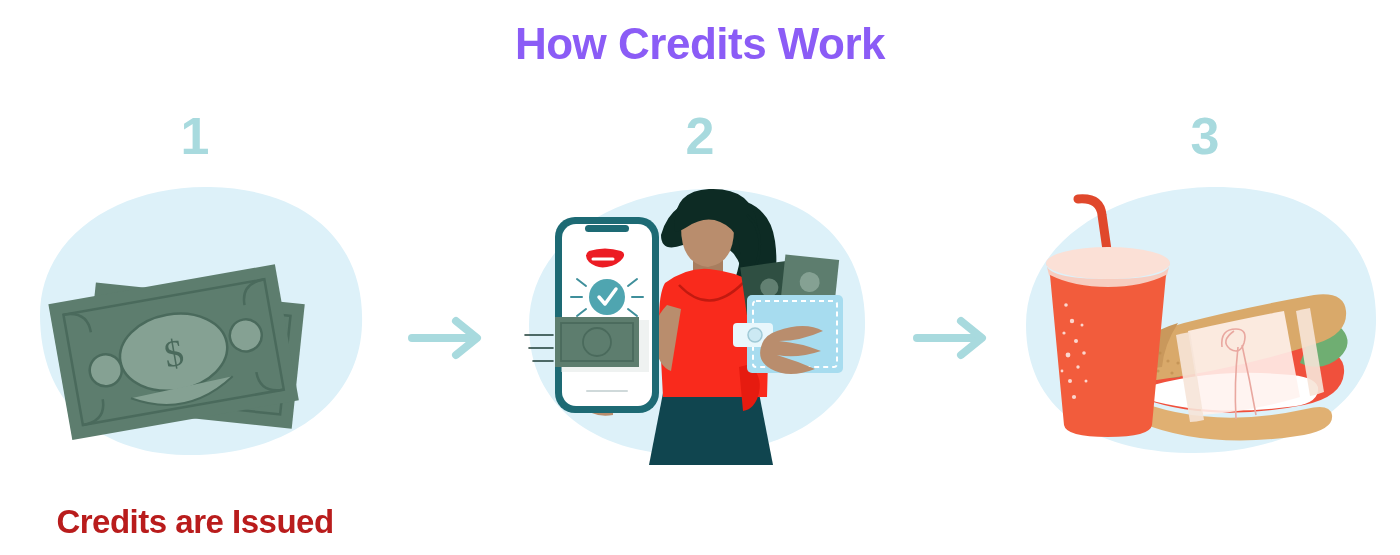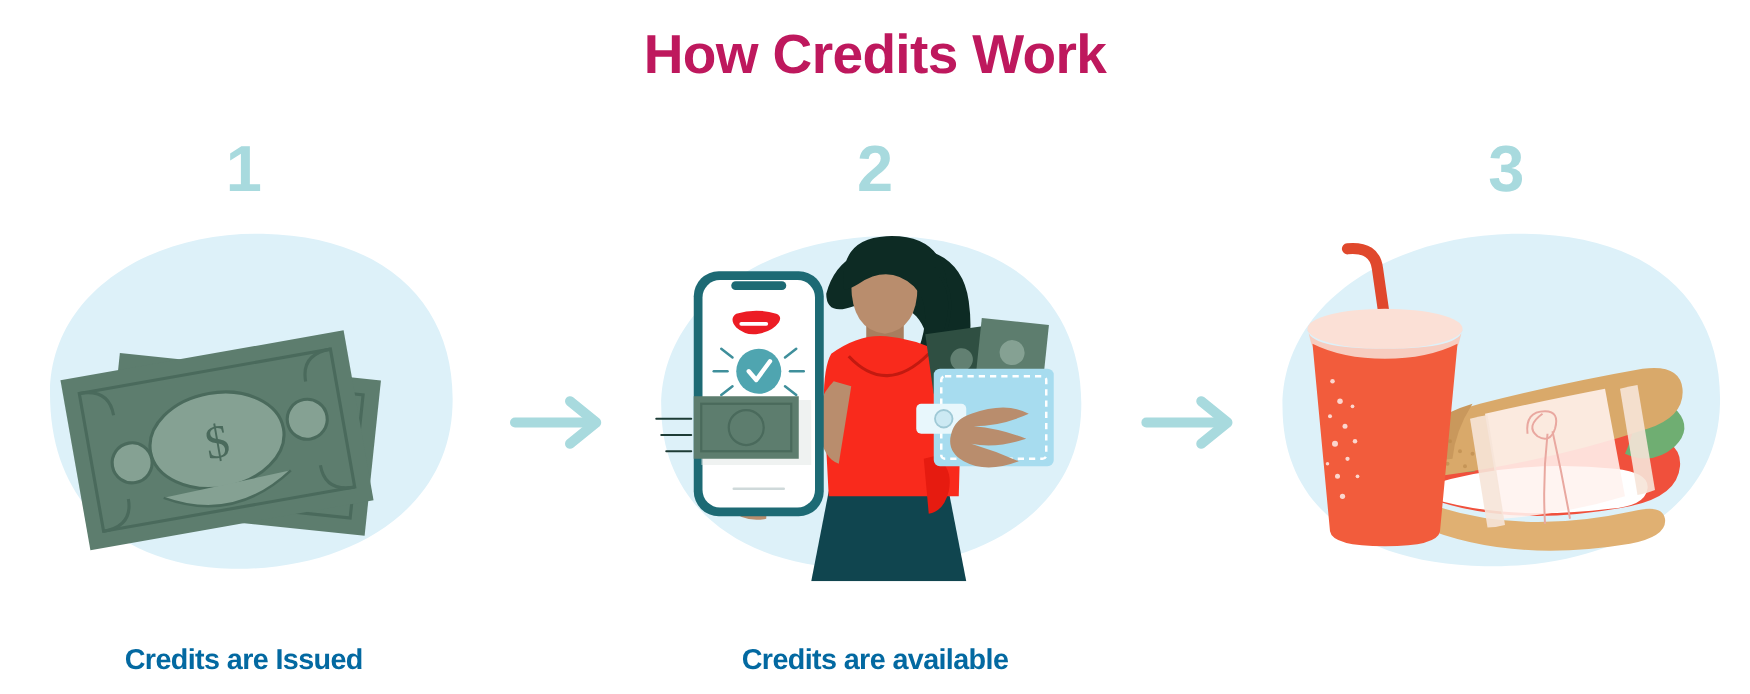--- a/index.html
+++ b/index.html
@@ -16,21 +16,21 @@
   }
 
   
   .title {
     position:absolute;
     top:20px; left:0; width:1400px;
     text-align:center;
     font-size:44px;
     font-weight:bold;
     letter-spacing:-0.5px;
-    color:#be185d;
+    color:#8b5cf6;
     line-height:1.1;
   }
 
   
   .steps {
     position:absolute;
     top:100px; left:0;
     width:1400px; height:455px;
     display:flex;
     align-items:flex-start;
@@ -48,24 +48,24 @@
     text-align:center;
     font-size:52px;
     font-weight:bold;
     color:#a8dade;
     line-height:1;
   }
   .step-label {
     position:absolute;
     bottom:14px; left:0; width:100%;
     text-align:center;
-    font-size:23px;
+    font-size:33px;
     font-weight:bold;
     letter-spacing:-0.5px;
-    color:#0369a1;
+    color:#b91c1c;
     white-space:nowrap;
   }
   .art {
     position:absolute;
     top:75px; left:50%;
     transform:translateX(-50%);
     width:370px; height:290px;
   }
   .art svg { display:block; width:100%; height:100%; }
 
@@ -209,21 +209,20 @@
             <rect x="232" y="120" width="96" height="78" rx="5" fill="#a7dcef"></rect>
             <rect x="238" y="126" width="84" height="66" rx="3" fill="none" stroke="#ffffff" stroke-width="2" stroke-dasharray="5 4"></rect>
             <rect x="218" y="148" width="40" height="24" rx="4" fill="#e8f7fc"></rect>
             <circle cx="240" cy="160" r="7" fill="#cce9f3" stroke="#9fc9d6" stroke-width="1.5"></circle>
 
             <path d="M262 156 q28 -10 46 0 q-22 10 -44 10 q22 2 42 10 q-24 8 -44 4 q20 6 38 14 q-26 10 -44 0 q-14 -8 -10 -22 q3 -12 16 -16 z" fill="#b98d6d"></path>
           </g>
         </svg>
       </div>
 
-      <div class="step-label">Credits are available</div>
     </div>
 
     <div class="arrow">
       <svg viewBox="0 0 80 46" xmlns="http://www.w3.org/2000/svg">
         <path d="M4 23 H64" stroke="#a8dade" stroke-width="8" stroke-linecap="round" fill="none"></path>
         <path d="M48 6 L69 23 L48 40" stroke="#a8dade" stroke-width="8" stroke-linecap="round" stroke-linejoin="round" fill="none"></path>
       </svg>
     </div>
 
     <div class="step">

